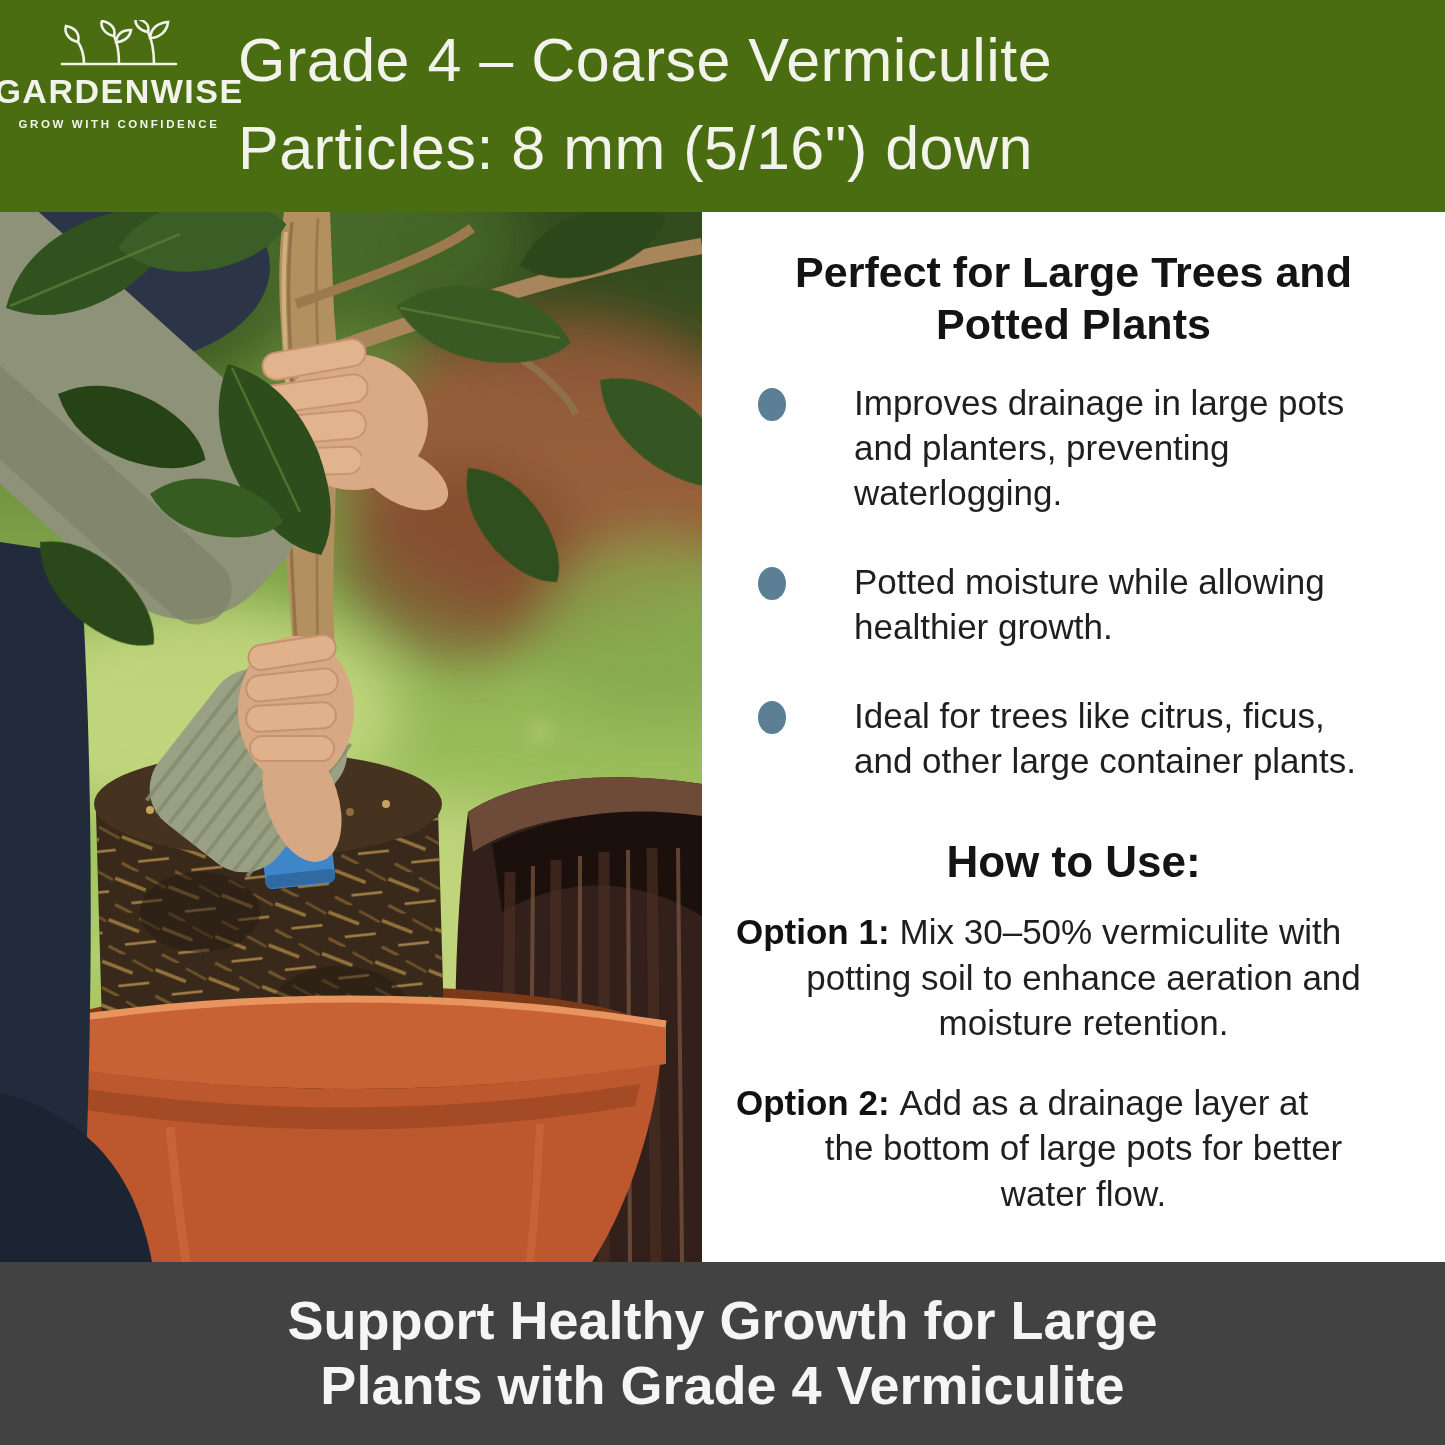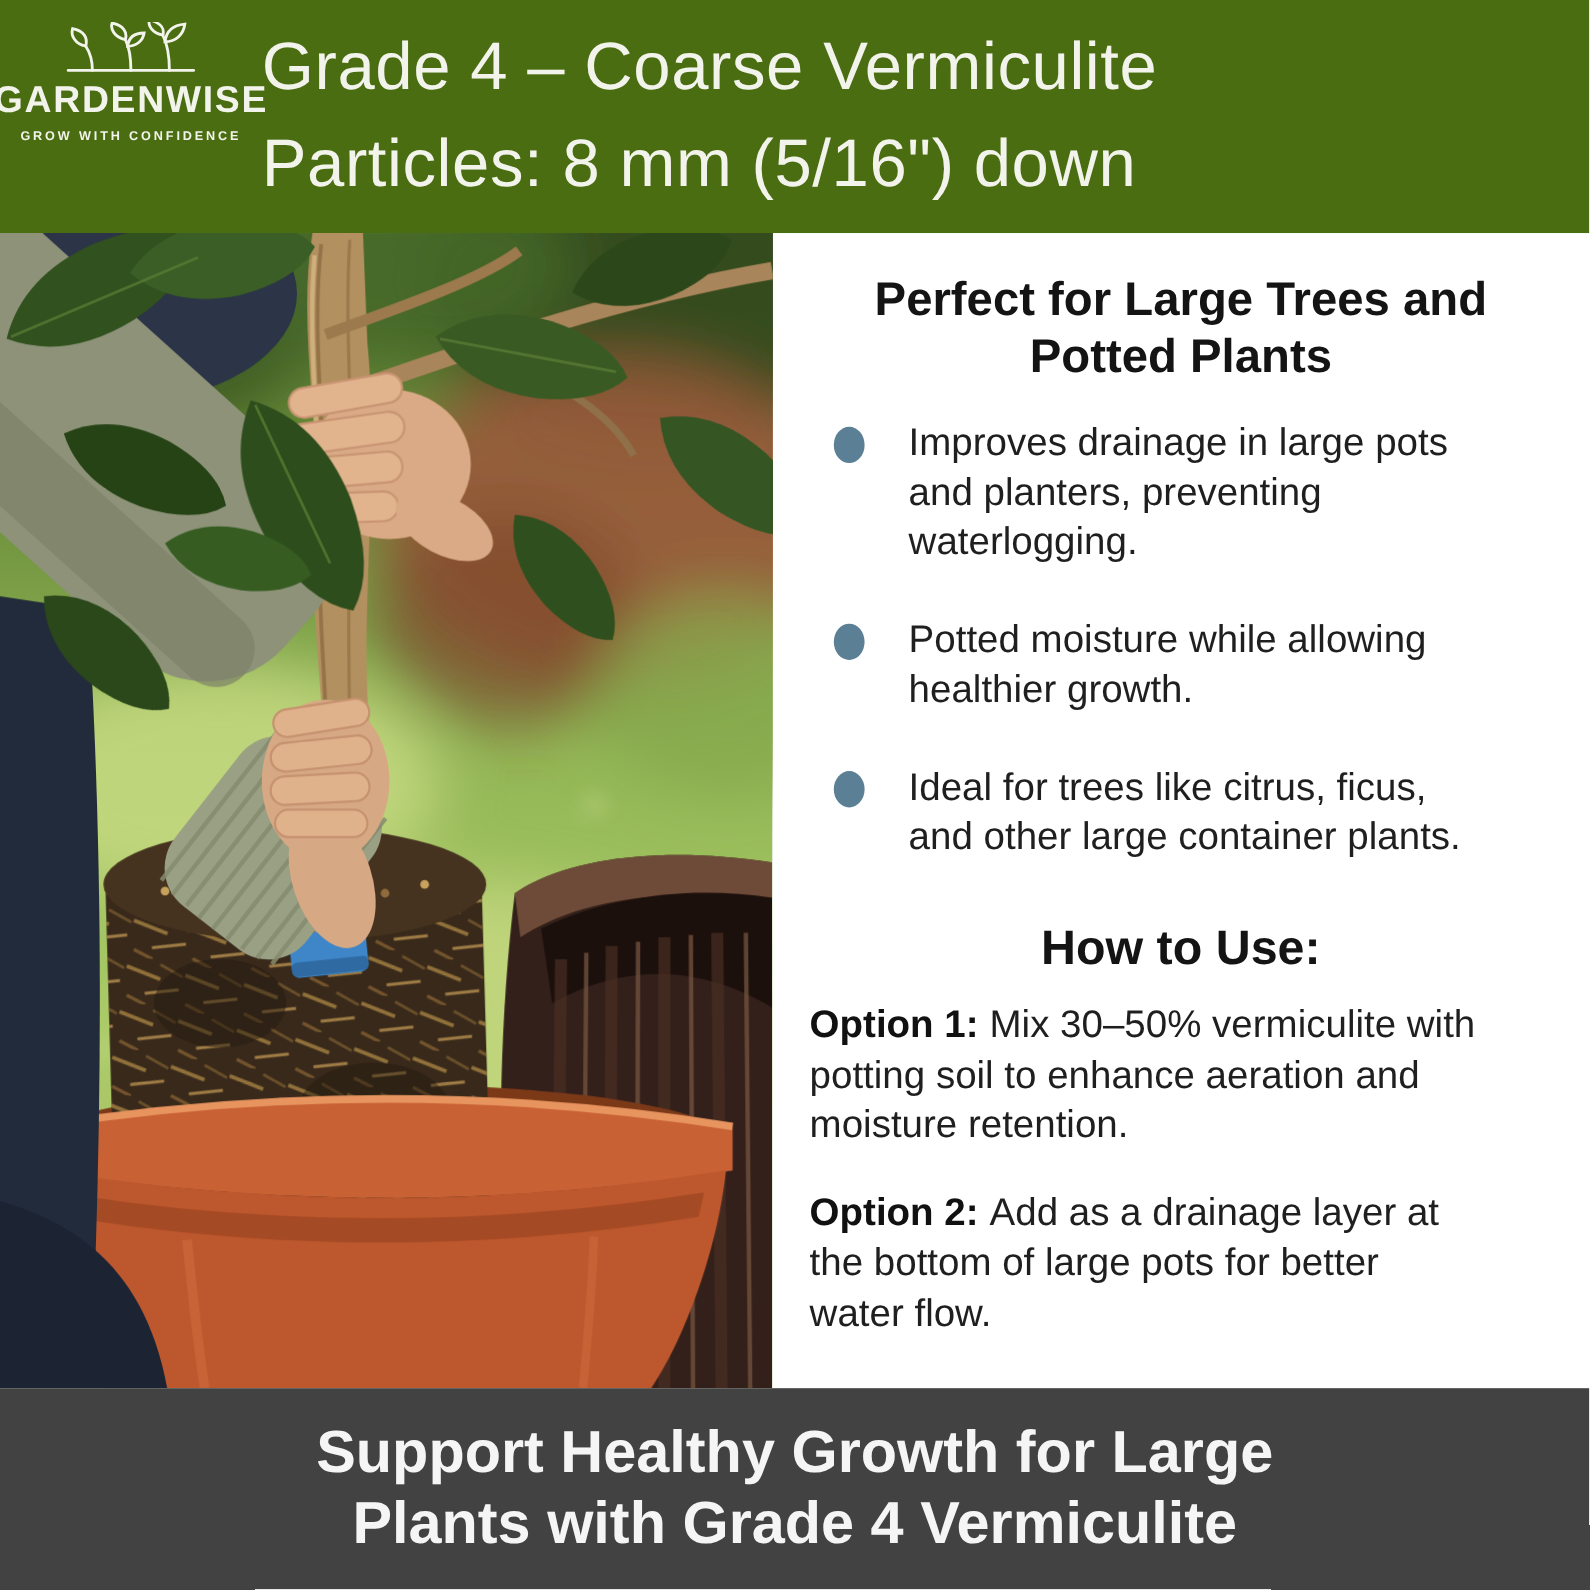--- a/index.html
+++ b/index.html
@@ -36,30 +36,30 @@
     font-weight:bold;color:#141414;
   }
   .benefits-heading .hline{display:block;}
   .bullets{list-style:none;margin:0;padding:0;}
   .bullet-item{display:flex;align-items:flex-start;padding-left:26px;margin-bottom:44px;}
   .bullet-item:last-child{margin-bottom:0;}
   .bullet-dot{
     flex:none;width:28px;height:33px;border-radius:50%;
     background:#5b7f95;margin:8px 40px 0 0;
   }
-  .bullet-text{font-size:35px;line-height:45px;color:#1f1f1f;}
+  .bullet-text{font-size:35px;line-height:45px;color:#1f1f1f;margin-left:28px;}
   .bullet-text .bline{display:block;}
   .howto-heading{
     margin:52px 16px 0 0;text-align:center;font-size:44px;line-height:54px;
     font-weight:bold;color:#141414;
   }
   .option{margin:20px 0 0 4px;font-size:35px;line-height:45.5px;color:#1f1f1f;}
   .option + .option{margin-top:34px;}
   .option .opt-label{font-weight:bold;color:#111;margin-right:10px;}
-  .option .oline{display:block;}
+  .option .oline{display:block;text-align:center;}
   
   .footer{
     position:absolute;left:0;top:1262px;width:1445px;height:183px;
     background:#424242;color:#f5f5f5;text-align:center;
     font-weight:bold;font-size:54px;line-height:65px;padding-top:26px;box-sizing:border-box;
   }
   .footer .fline{display:block;}
 </style>
 </head>
 <body>

